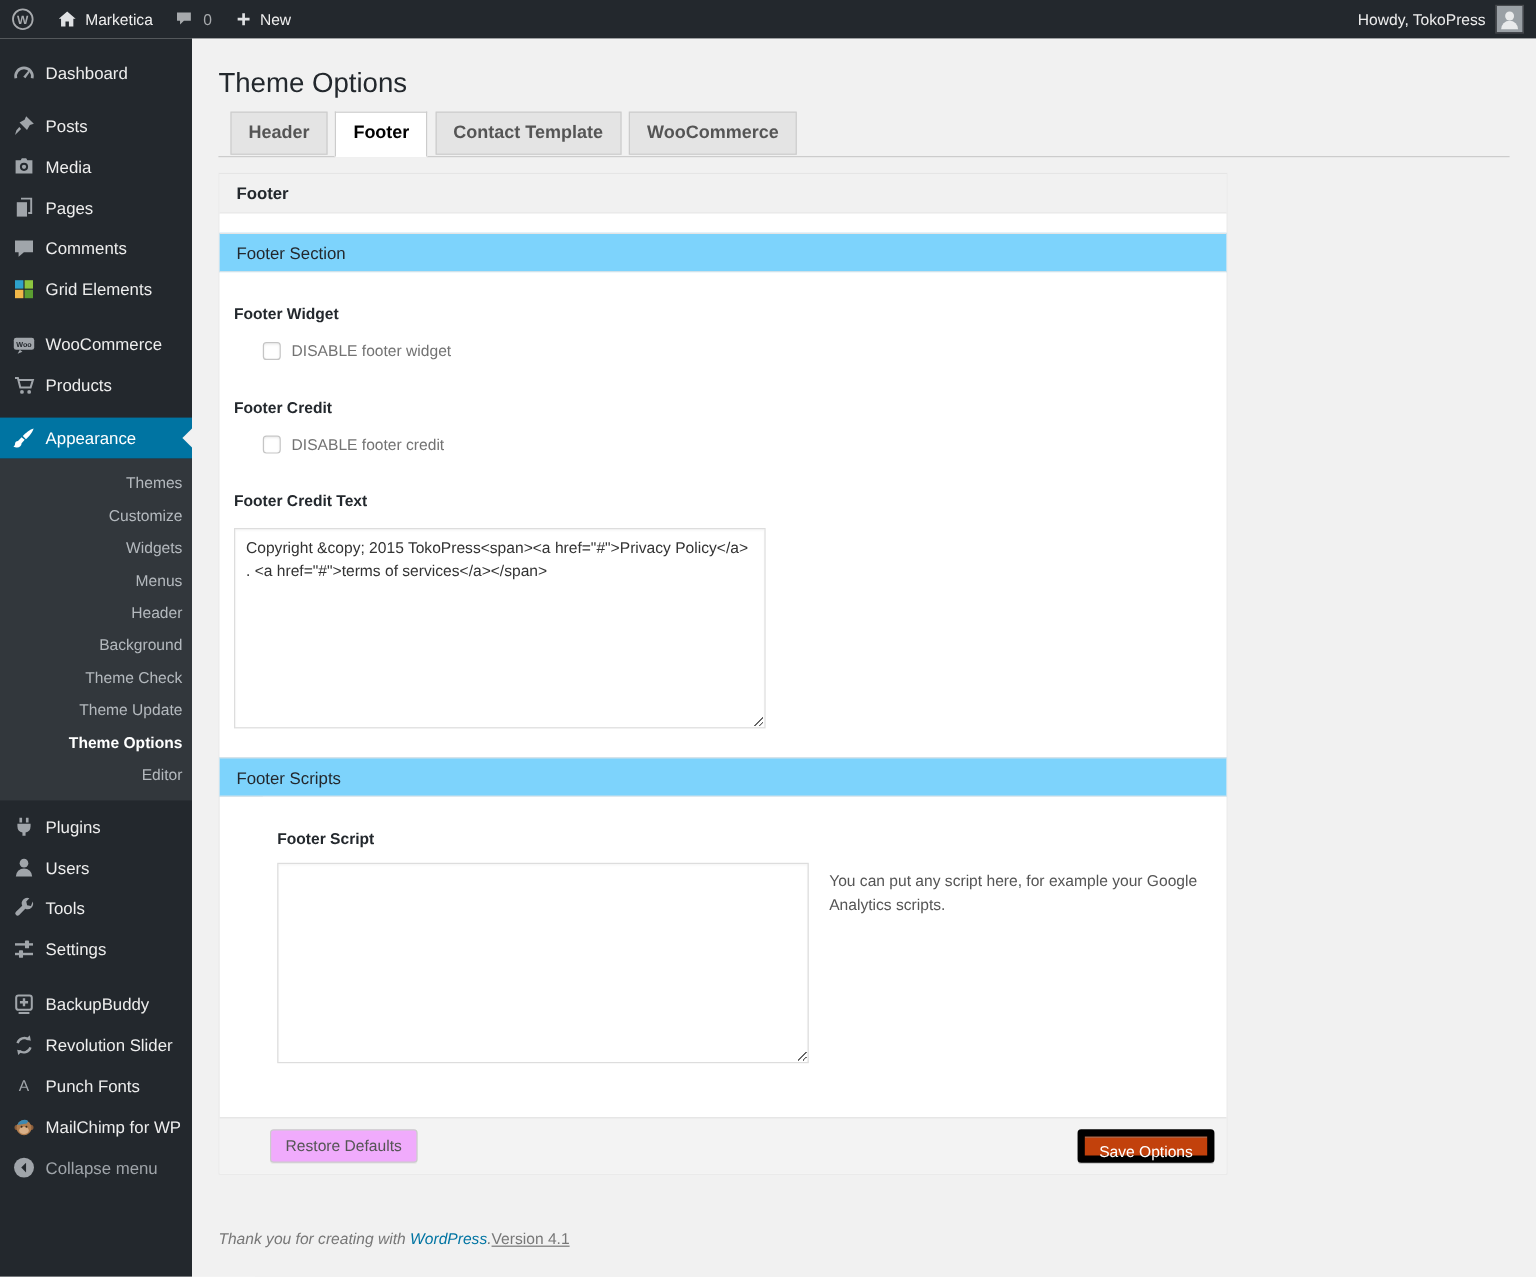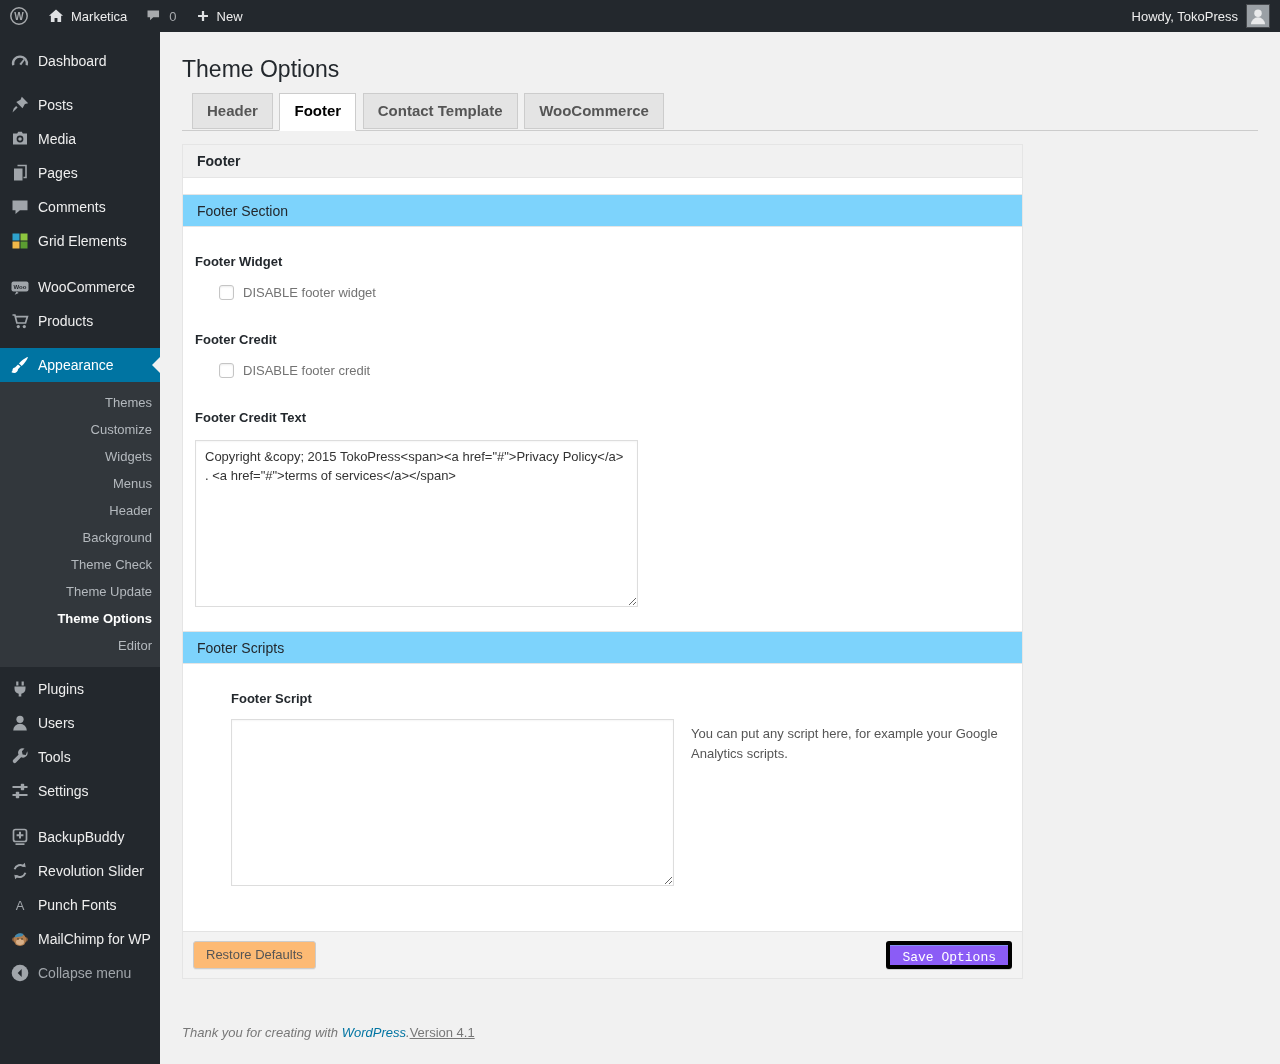--- a/index.html
+++ b/index.html
@@ -100,25 +100,24 @@
   .help-text { width:310px; margin-left:17px; margin-top:5px; color:#555; font-size:13px; line-height:20px; }
 
   .panel-footer {
     background:#f3f3f3; border-top:1px solid #e3e3e3; padding:9px 10px;
     display:flex; justify-content:space-between; align-items:center;
   }
   .btn {
     font-family:inherit; font-size:13px; height:28px; line-height:26px;
     padding:0 12px; border-radius:3px; cursor:pointer;
   }
-  .btn-secondary { background:#fdba74; border:1px solid #ccc; color:#555; box-shadow:0 1px 0 rgba(0,0,0,.04); }
+  .btn-secondary { background:#f0abfc; border:1px solid #ccc; color:#555; box-shadow:0 1px 0 rgba(0,0,0,.04);margin-left:32px; }
   .btn-primary {
-    background:#8b5cf6; border:4px solid #000000; color:#fff;
+    background:#c2410c; border:6px solid #000000; color:#fff;
     box-shadow:inset 0 1px 0 rgba(120,200,230,.5), 0 1px 0 rgba(0,0,0,.15);
-    font-family:Liberation Mono, monospace;
   }
 
   
   .page-footer {
     margin-top:46px; display:flex; align-items:baseline;
     font-size:13px; color:#777; padding-bottom:20px;
   }
   .thanks { font-style:italic; }
   .thanks a { color:#0074a2; text-decoration:none; font-style:italic; }
   .version { color:#777;text-decoration:underline; }

